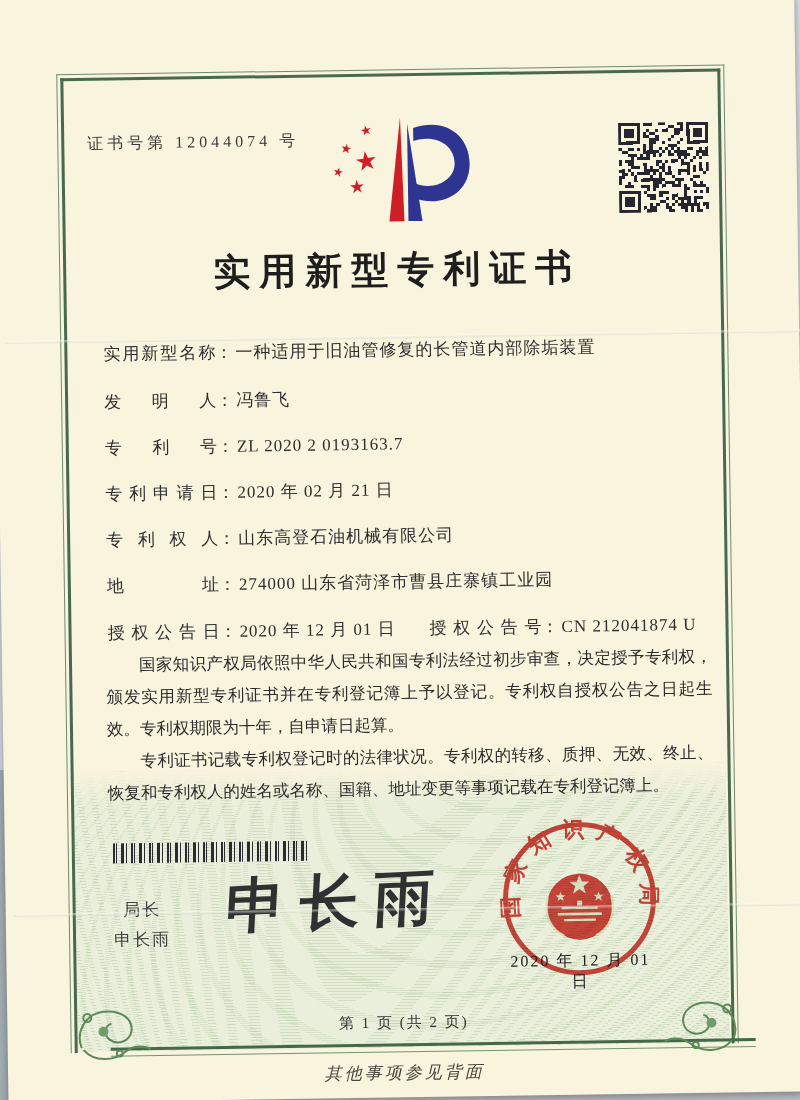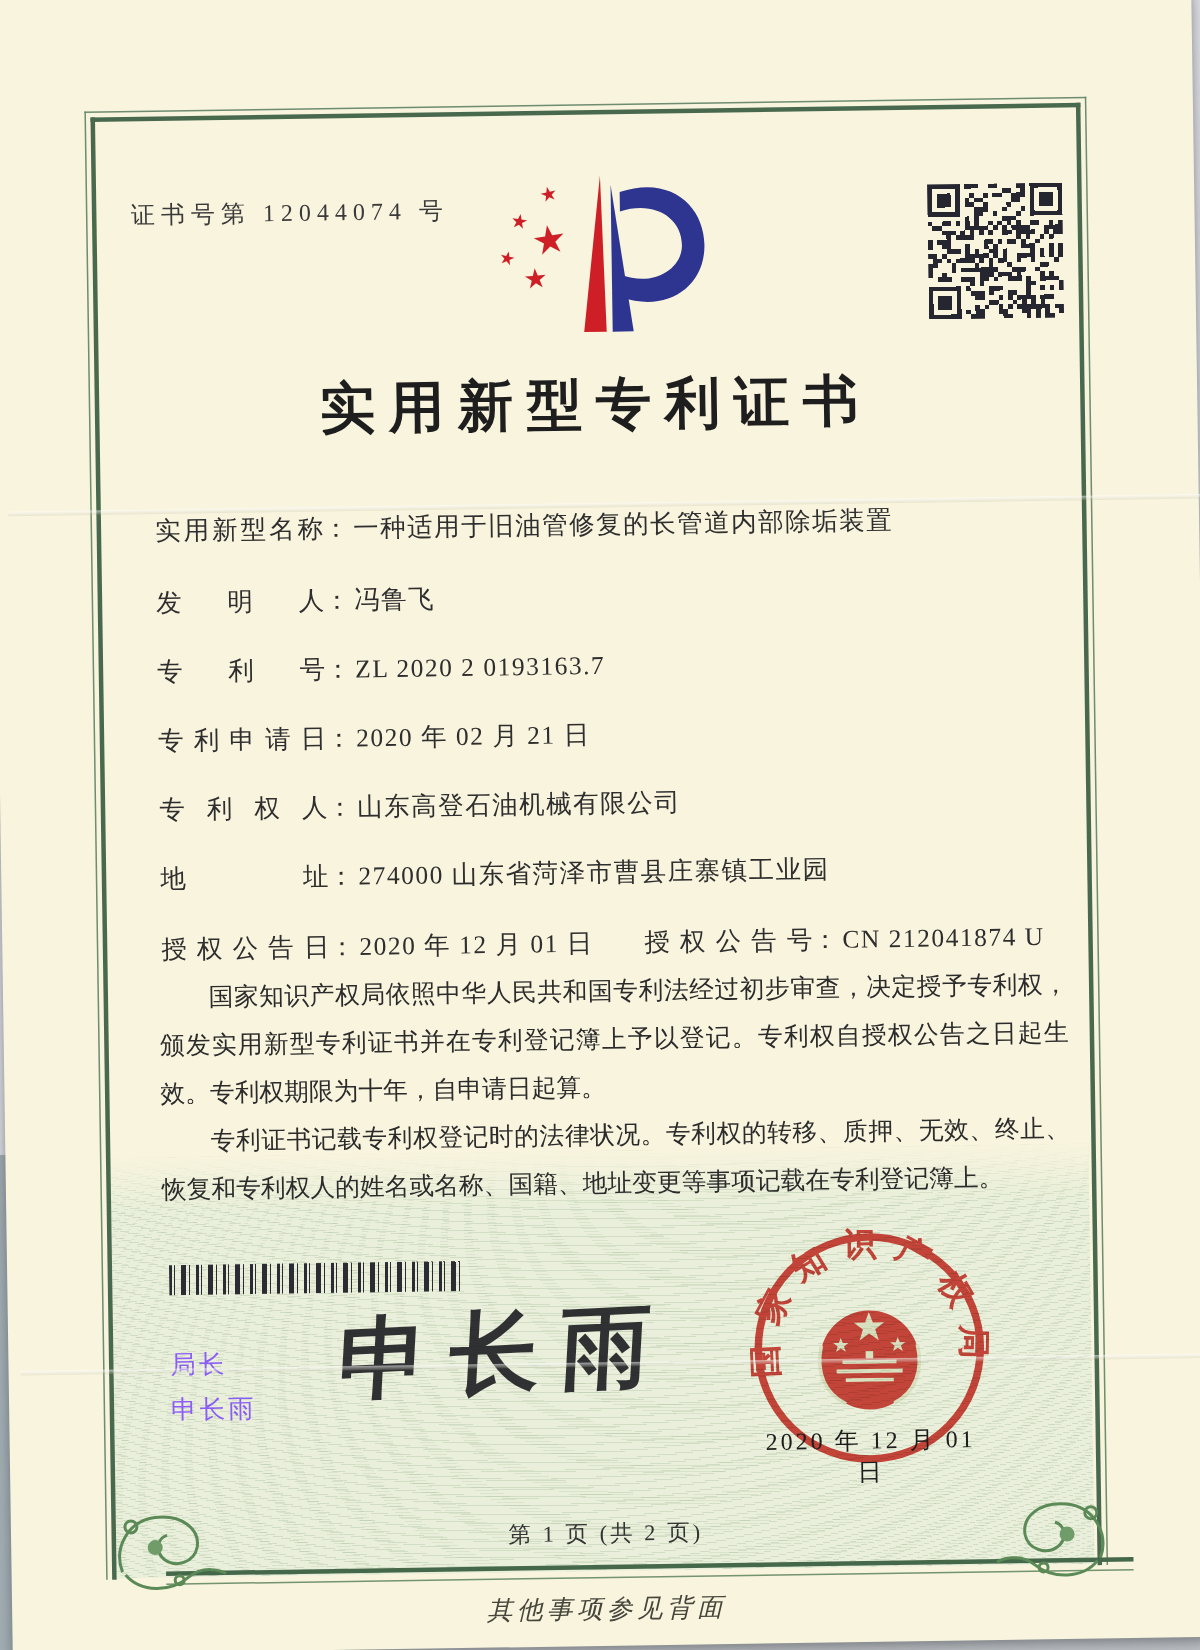--- a/index.html
+++ b/index.html
@@ -55,21 +55,21 @@
   .fval{letter-spacing:1px;}
   .frow2{position:absolute;left:322px;top:0;white-space:nowrap;}
 
   .paras{position:absolute;left:96px;top:640px;width:606px;z-index:4;
     font-size:16.5px;line-height:32px;text-align:justify;text-justify:inter-ideograph;color:#2b2b2b;}
   .paras p{margin:0;text-indent:2em;}
 
   .barcode{position:absolute;left:100px;top:834px;width:196px;height:20px;z-index:4;
     background:repeating-linear-gradient(90deg,#2b2b33 0 2px,transparent 2px 3px,#2b2b33 3px 4px,transparent 4px 8px,#2b2b33 8px 11px,transparent 11px 13px,#2b2b33 13px 14px,transparent 14px 18px);}
 
-  .director{position:absolute;left:100px;top:886px;z-index:5;font-size:17px;line-height:30px;letter-spacing:2px;color:#8b5cf6;}
+  .director{position:absolute;left:100px;top:886px;z-index:5;font-size:17px;line-height:30px;letter-spacing:2px;color:#404040;text-align:center;}
   .signature{position:absolute;left:212px;top:856px;z-index:5;font-size:60px;color:#17171c;
     letter-spacing:14px;transform:rotate(-2deg) skewX(-6deg);font-weight:bold;opacity:.88;}
 
   .seal{position:absolute;left:486px;top:816px;width:160px;height:160px;z-index:5;
     mix-blend-mode:multiply;opacity:.94;}
   .sealdate{position:absolute;left:486px;top:948px;width:160px;text-align:center;z-index:6;
     font-size:16px;letter-spacing:2px;color:#1c1c1c;}
 
   .pageinfo{position:absolute;left:55px;top:1008px;width:667px;text-align:center;z-index:4;
     font-size:15px;letter-spacing:2px;color:#333;}

